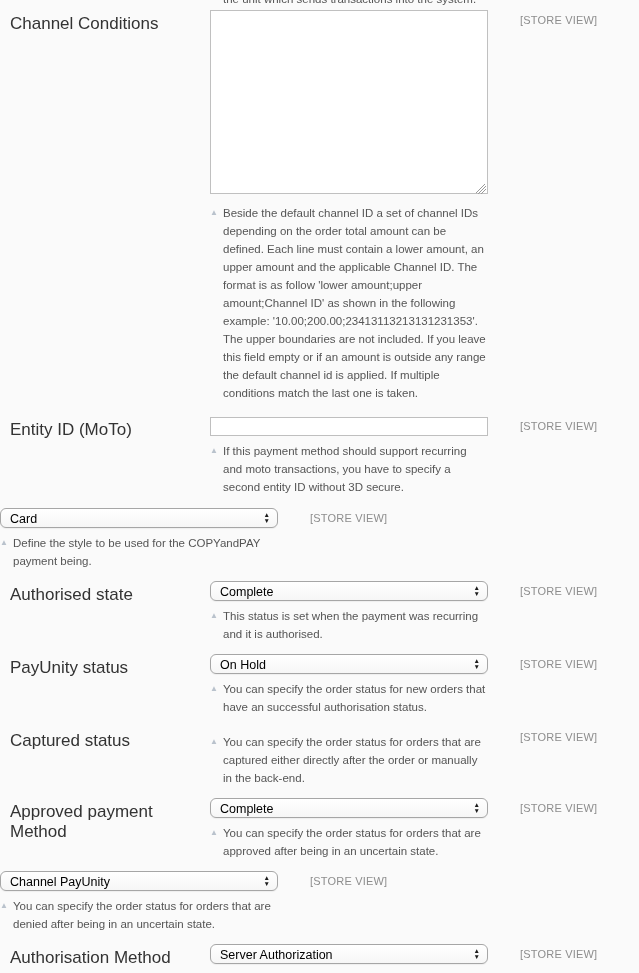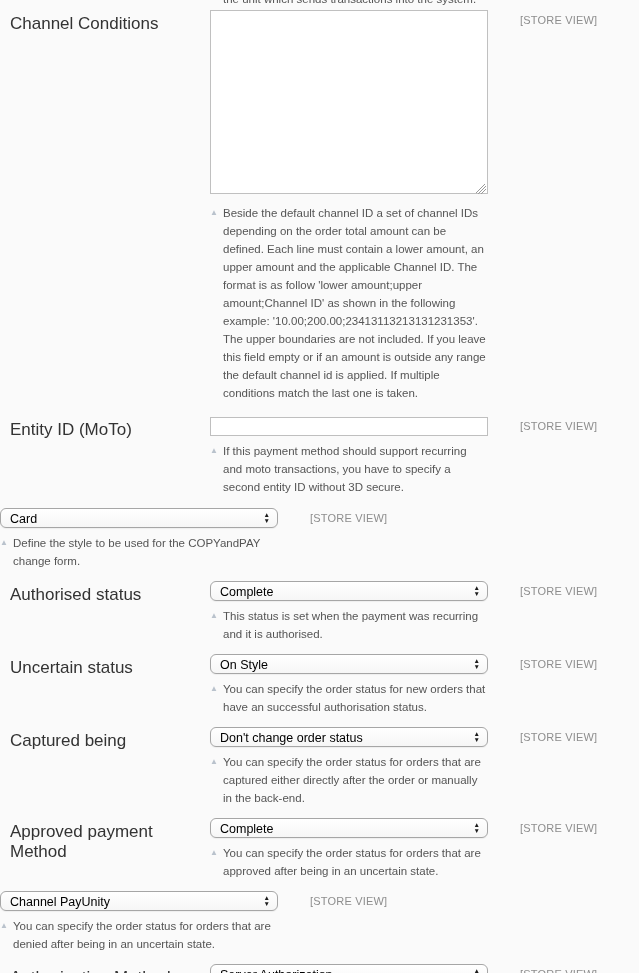--- a/index.html
+++ b/index.html
@@ -184,70 +184,63 @@
   <div class="row">
     <div class="field-col">
       <div class="mac-select">
         <span class="sel-value">Card</span>
         <span class="stepper">
             <span>▲</span>
             <span>▼</span>
           </span>
       </div>
       <p class="note">
-        <span class="note-icon">▲</span><span>Define the style to be used for the COPYandPAY change form.</span>
-      </p>
-    </div>
-    <div class="scope-col">[STORE VIEW]</div>
-  </div>
-
-  <div class="row">
-    <div class="label-col">Authorised status</div>
+        <span class="note-icon">▲</span><span>Define the style to be used for the COPYandPAY payment being.</span>
+      </p>
+    </div>
+    <div class="scope-col">[STORE VIEW]</div>
+  </div>
+
+  <div class="row">
+    <div class="label-col">Authorised state</div>
     <div class="field-col">
       <div class="mac-select">
         <span class="sel-value">Complete</span>
         <span class="stepper">
             <span>▲</span>
             <span>▼</span>
           </span>
       </div>
       <p class="note">
         <span class="note-icon">▲</span><span>This status is set when the payment was recurring and it is authorised.</span>
       </p>
     </div>
     <div class="scope-col">[STORE VIEW]</div>
   </div>
 
   <div class="row">
-    <div class="label-col">Uncertain status</div>
-    <div class="field-col">
-      <div class="mac-select">
-        <span class="sel-value">On Style</span>
+    <div class="label-col">PayUnity status</div>
+    <div class="field-col">
+      <div class="mac-select">
+        <span class="sel-value">On Hold</span>
         <span class="stepper">
             <span>▲</span>
             <span>▼</span>
           </span>
       </div>
       <p class="note">
         <span class="note-icon">▲</span><span>You can specify the order status for new orders that have an successful authorisation status.</span>
       </p>
     </div>
     <div class="scope-col">[STORE VIEW]</div>
   </div>
 
   <div class="row">
-    <div class="label-col">Captured being</div>
-    <div class="field-col">
-      <div class="mac-select">
-        <span class="sel-value">Don't change order status</span>
-        <span class="stepper">
-            <span>▲</span>
-            <span>▼</span>
-          </span>
-      </div>
+    <div class="label-col">Captured status</div>
+    <div class="field-col">
       <p class="note">
         <span class="note-icon">▲</span><span>You can specify the order status for orders that are captured either directly after the order or manually in the back-end.</span>
       </p>
     </div>
     <div class="scope-col">[STORE VIEW]</div>
   </div>
 
   <div class="row">
     <div class="label-col">Approved payment Method</div>
     <div class="field-col">

